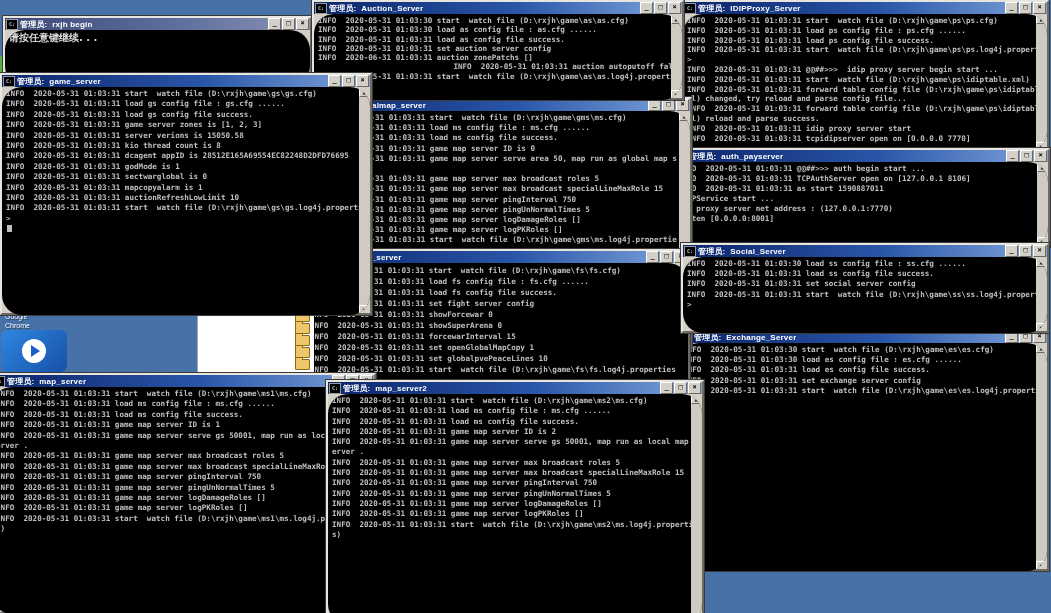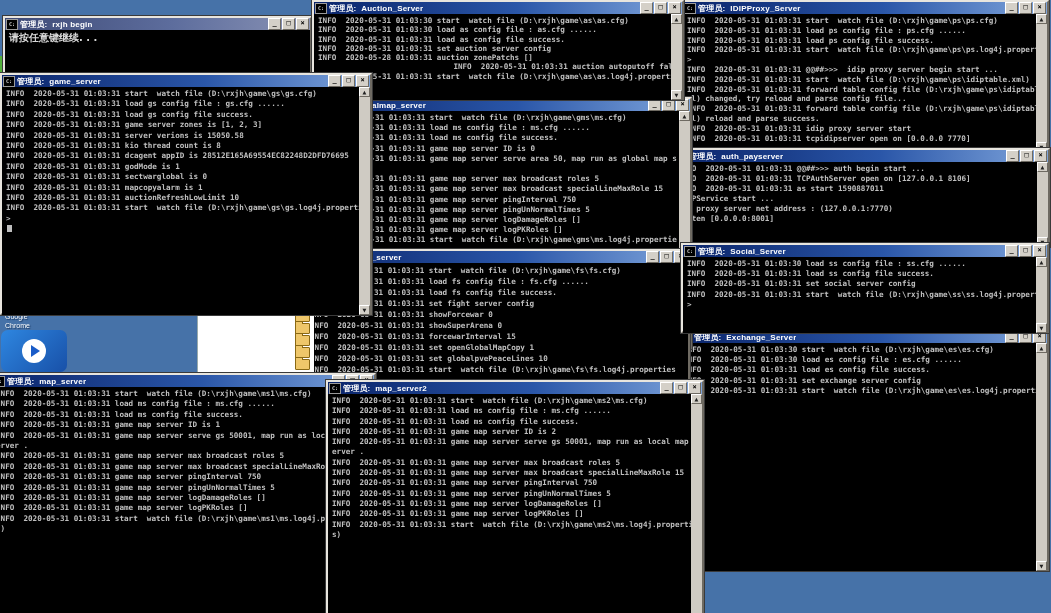--- a/index.html
+++ b/index.html
@@ -16,21 +16,21 @@
   .t-icon{flex:0 0 auto;width:10px;height:9px;background:#000;border:1px solid #9a9a9a;
           color:#cfcfcf;font:bold 5px/8px "DejaVu Sans Mono",monospace;text-align:center;}
   .t-text{color:#fff;font:bold 8px "Liberation Sans",sans-serif;letter-spacing:.2px;
           white-space:pre;overflow:hidden;text-align:center;}
   .t-btns{margin-left:auto;display:flex;gap:1px;flex:0 0 auto;}
   .t-btn{width:11px;height:10px;background:#D4D0C8;border:1px solid;
          border-color:#fff #6E6A62 #6E6A62 #fff;color:#000;
          font:bold 7px/8px "DejaVu Sans Mono",monospace;text-align:center;}
   .content{position:relative;background:#000;height:calc(100% - 12px);
            overflow:hidden;padding:2px 0 0 4px;color:#C0C0C0;
-           font-family:"DejaVu Sans Mono",monospace;font-weight:bold;}
+           font-family:"DejaVu Sans Mono",monospace;font-weight:bold;border-radius:20px;}
   .line{white-space:pre;}
   .cursor{width:5px;height:7px;background:#BEBEBE;margin:1px 0 0 1px;}
   .cjk .line{font-family:"DejaVu Sans",sans-serif;font-size:10px !important;color:#D8D8D8;}
   
   .sbar{position:absolute;top:0;right:0;bottom:0;width:11px;background:#CFCBC3;}
   .sarr{position:absolute;left:0;width:11px;height:10px;background:#D4D0C8;
         border:1px solid;border-color:#fff #6E6A62 #6E6A62 #fff;box-sizing:border-box;
         color:#222;font:5px/8px "DejaVu Sans",sans-serif;text-align:center;}
   .sarr.up{top:0;} .sarr.dn{bottom:0;}
   
@@ -247,21 +247,21 @@
             <div class="t-btn">_</div>
             <div class="t-btn">□</div>
             <div class="t-btn">×</div>
           </div>
         </div>
         <div class="content" style="font-size: 7.6px; line-height: 9.3px;">
           <div class="line" style="height: 9.3px;">INFO  2020-05-31 01:03:30 start  watch file (D:\rxjh\game\as\as.cfg)</div>
           <div class="line" style="height: 9.3px;">INFO  2020-05-31 01:03:30 load as config file : as.cfg ......</div>
           <div class="line" style="height: 9.3px;">INFO  2020-05-31 01:03:31 load as config file success.</div>
           <div class="line" style="height: 9.3px;">INFO  2020-05-31 01:03:31 set auction server config</div>
-          <div class="line" style="height: 9.3px;">INFO  2020-05-28 01:03:31 auction zonePatchs []</div>
+          <div class="line" style="height: 9.3px;">INFO  2020-06-31 01:03:31 auction zonePatchs []</div>
           <div class="line" style="height: 9.3px; text-align: right;">INFO  2020-05-31 01:03:31 auction autoputoff false</div>
           <div class="line" style="height: 9.3px;">INFO  2020-05-31 01:03:31 start  watch file (D:\rxjh\game\as\as.log4j.properties</div>
           <div class="sbar">
             <div class="sarr up">▲</div>
             <div class="sarr dn">▼</div>
           </div>
         </div>
       </div>
       <div class="win" style="left: 0px; top: 73px; width: 368px; height: 238px; z-index: 13;">
         <div class="titlebar">

